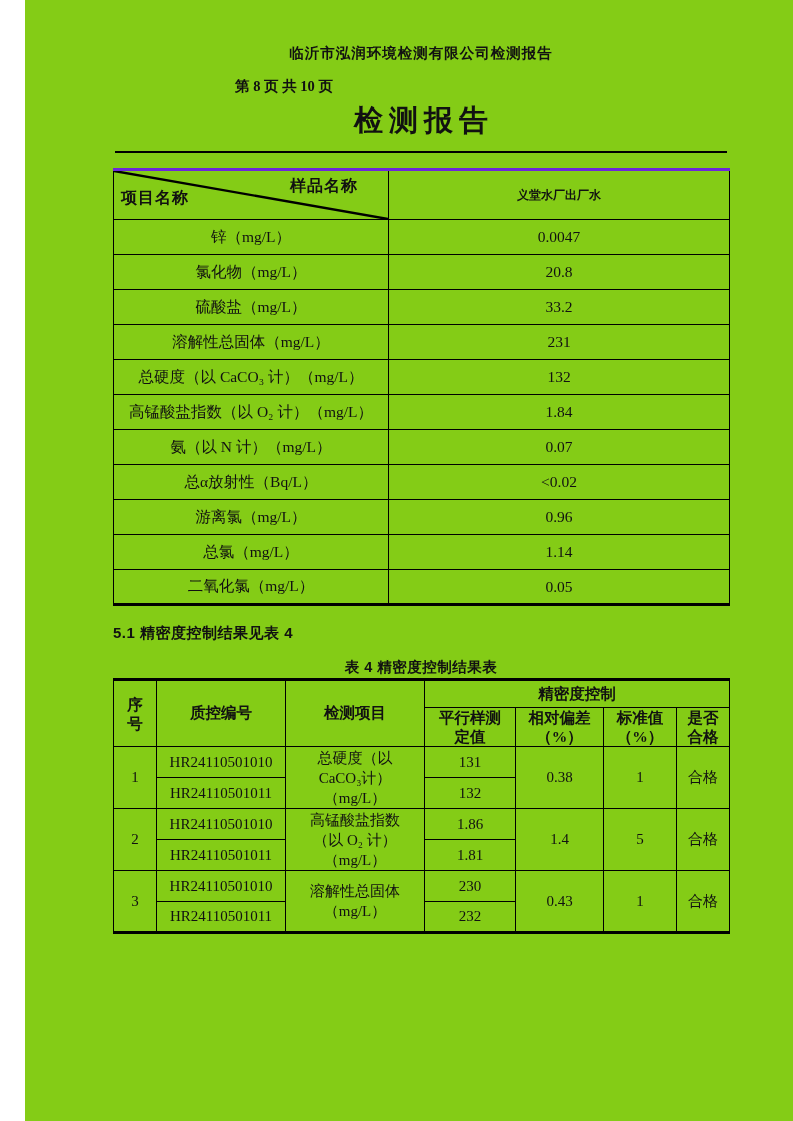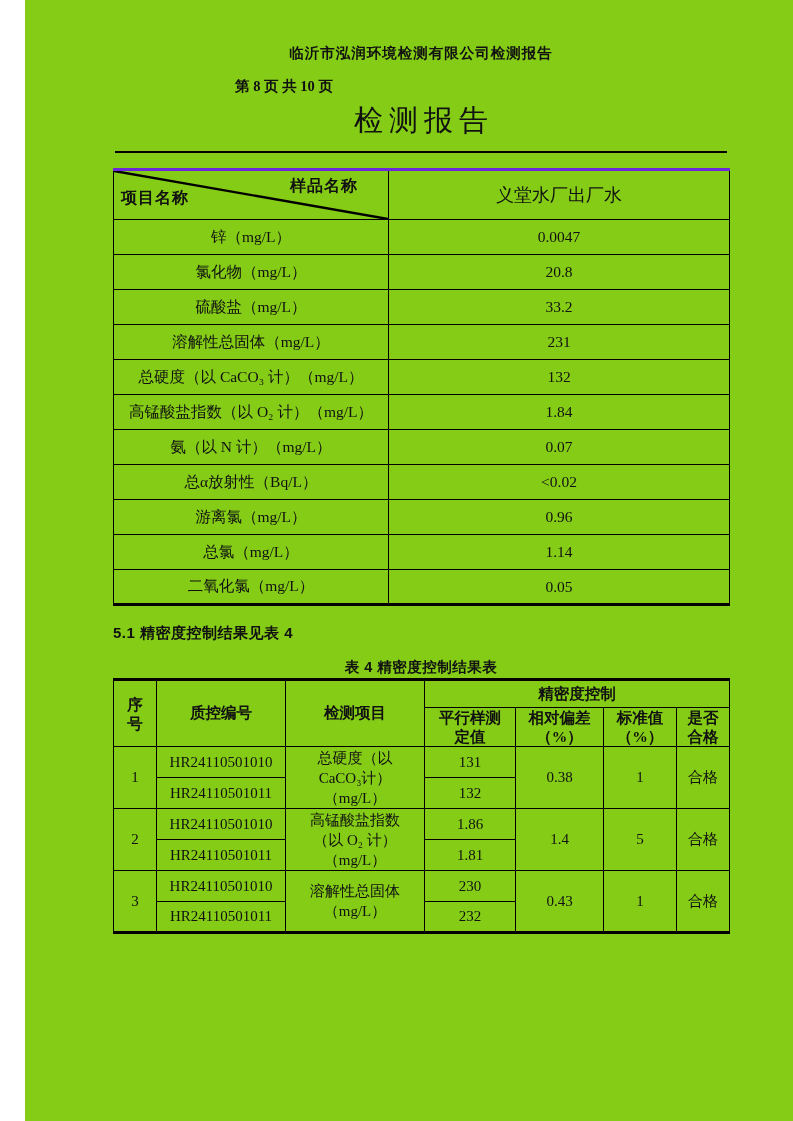--- a/index.html
+++ b/index.html
@@ -19,38 +19,38 @@
     letter-spacing: 1px; line-height: 18px;
   }
   .meta-row {
     display: flex; justify-content: space-between;
     margin-top: 14px; padding: 0 78px 0 122px;
     font-size: 14.5px; font-weight: 700; line-height: 20px;
   }
   .doc-title {
     margin-top: 4px; text-align: center;
     font-family: "Liberation Sans", "DejaVu Sans", sans-serif;
-    font-size: 29px; font-weight: 400; letter-spacing: 6px;
+    font-size: 29px; font-weight: 700; letter-spacing: 6px;
     line-height: 40px; text-indent: 6px;
   }
   .rule { margin-top: 11px; border-top: 2px solid #000; width: 612px; margin-left: 2px; }
 
   
   table.t1 {
     margin-top: 15px; width: 616px;
     border-collapse: collapse; table-layout: fixed;
     border-top: 3px solid #6d28d9; border-bottom: 3px solid #000;
   }
   table.t1 th, table.t1 td {
     border: 1px solid #000; text-align: center; vertical-align: middle;
     font-size: 15.5px; padding: 0;
   }
   table.t1 thead tr { height: 50px; }
   table.t1 tbody tr { height: 35px; padding-left: 36px; }
-  table.t1 th.sample-name { font-weight: 400; font-size: 18px; }
+  table.t1 th.sample-name { font-weight: 700; font-size: 12px; }
   td.diag { position: relative; padding: 0; }
   td.diag svg { position: absolute; left: 0; top: 0; width: 100%; height: 100%; display:block; }
   .diag-top {
     position: absolute; top: 5px; right: 30px;
     font-weight: 700; font-size: 16px; letter-spacing: 1px;
   }
   .diag-bottom {
     position: absolute; bottom: 10px; left: 7px;
     font-weight: 700; font-size: 16px; letter-spacing: 1px;
   }

